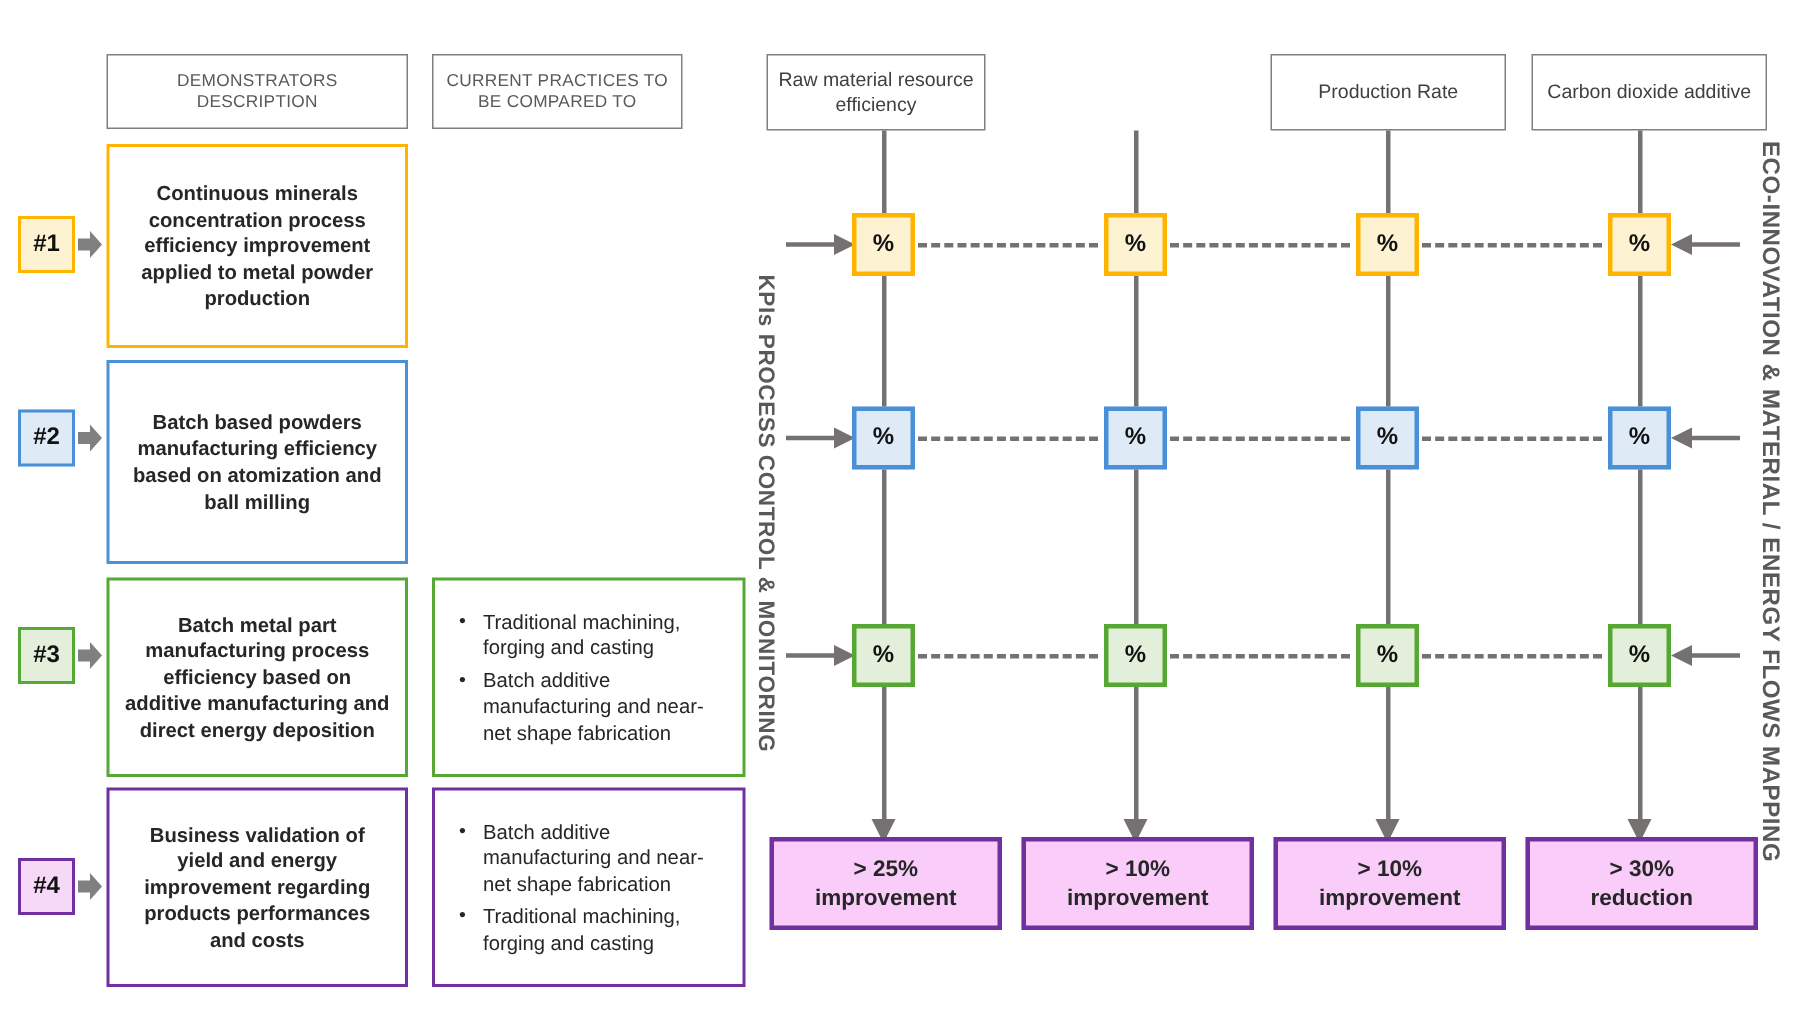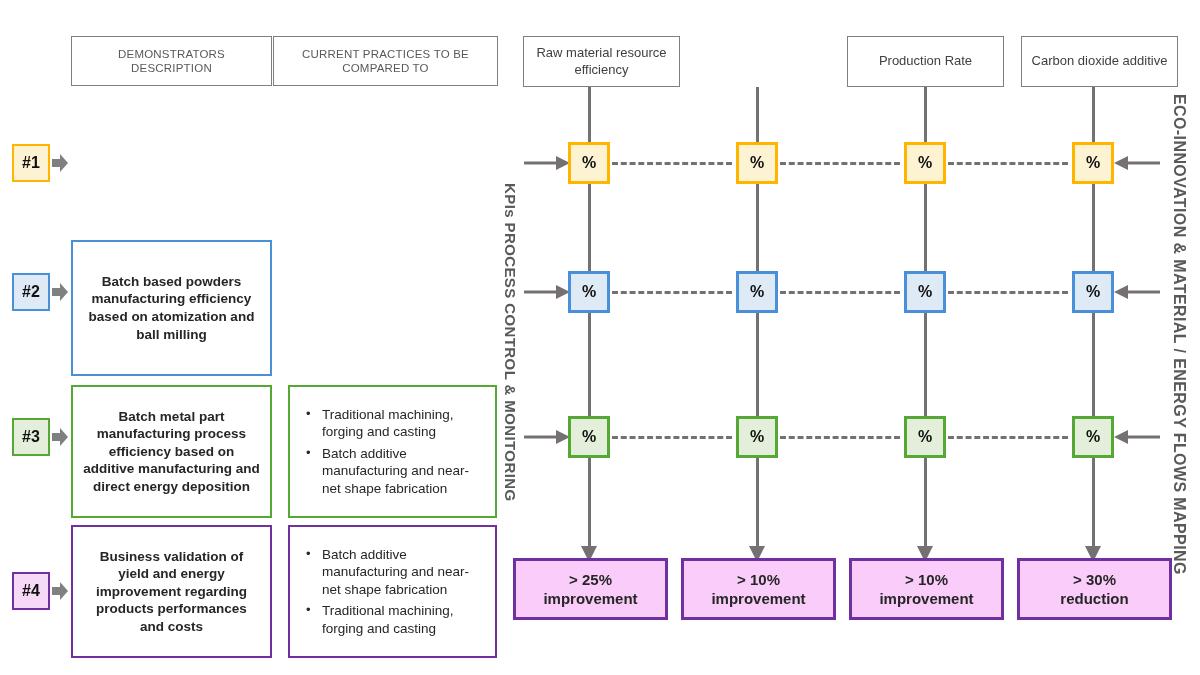--- a/index.html
+++ b/index.html
@@ -143,23 +143,23 @@
 
   svg { display: block; overflow: visible; }
 </style>
 </head>
 <body>
 
 <div id="stage">
 
   <div class="abs col-head" style="left:71px; top:36px; width:201px; height:50px;">DEMONSTRATORS DESCRIPTION</div>
 
-  <div class="abs col-head" style="left:273px; top:36px; width:225px; height:50px;">CURRENT PRACTICES TO BE COMPARED TO</div>
-
-  <div class="abs kpi-head" style="left:511px; top:36px; width:157px; height:51px;margin-left:12px;">Raw material resource efficiency</div>
+  <div class="abs col-head" style="left:288px; top:36px; width:167px; height:50px;">CURRENT PRACTICES TO BE COMPARED TO</div>
+
+  <div class="abs kpi-head" style="left:511px; top:36px; width:146px; height:51px;">Raw material resource efficiency</div>
   <div class="abs kpi-head" style="left:847px; top:36px; width:157px; height:51px;">Production Rate</div>
   <div class="abs kpi-head" style="left:1021px; top:36px; width:157px; height:51px;">Carbon dioxide additive</div>
 
   <div class="abs vline" style="left:588px; top:87px; height:471px;"></div>
   <div class="abs vline" style="left:756px; top:87px; height:471px;"></div>
   <div class="abs vline" style="left:924px; top:87px; height:471px;"></div>
   <div class="abs vline" style="left:1092px; top:87px; height:471px;"></div>
 
   <div class="abs hdash" style="left:612px; top:162px; width:120px;"></div>
   <div class="abs hdash" style="left:780px; top:162px; width:120px;"></div>
@@ -209,20 +209,23 @@
     <polygon points="11,24 3,8 19,8" fill="#767171"></polygon>
   </svg>
   <svg class="abs" style="left:1082px; top:538px; width:22px; height:24px;" viewBox="0 0 22 24">
     <polygon points="11,24 3,8 19,8" fill="#767171"></polygon>
   </svg>
 
   <div class="abs badge" style="left:12px; top:144px; width:38px; height:38px; border-color:#FFB500; background:#FDF2D2;">#1</div>
   <svg class="abs" style="left:52px; top:153px; width:16px; height:20px;" viewBox="0 0 16 20">
     <path d="M0,6 L8,6 L8,1 L16,10 L8,19 L8,14 L0,14 Z" fill="#808080"></path>
   </svg>
+  <div class="abs dbox bold" style="left:71px; top:96px; width:201px; height:136px; border-color:#FFB500;">
+    <span class="inner">Continuous minerals concentration process efficiency improvement applied to metal powder production</span>
+  </div>
 
   <div class="abs pct" style="left:568px; top:142px; width:42px; height:42px; border-color:#FFB500; background:#FDF2D2;">%</div>
   <div class="abs pct" style="left:736px; top:142px; width:42px; height:42px; border-color:#FFB500; background:#FDF2D2;">%</div>
   <div class="abs pct" style="left:904px; top:142px; width:42px; height:42px; border-color:#FFB500; background:#FDF2D2;">%</div>
   <div class="abs pct" style="left:1072px; top:142px; width:42px; height:42px; border-color:#FFB500; background:#FDF2D2;">%</div>
 
   <div class="abs badge" style="left:12px; top:273px; width:38px; height:38px; border-color:#4A90D9; background:#DEEBF7;">#2</div>
   <svg class="abs" style="left:52px; top:282px; width:16px; height:20px;" viewBox="0 0 16 20">
     <path d="M0,6 L8,6 L8,1 L16,10 L8,19 L8,14 L0,14 Z" fill="#808080"></path>
   </svg>

